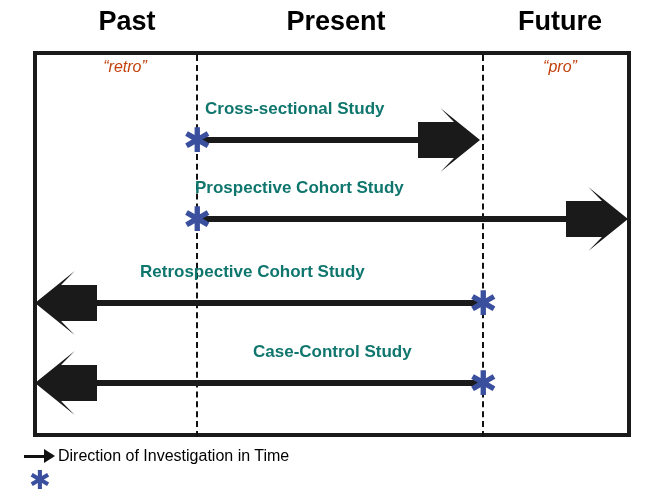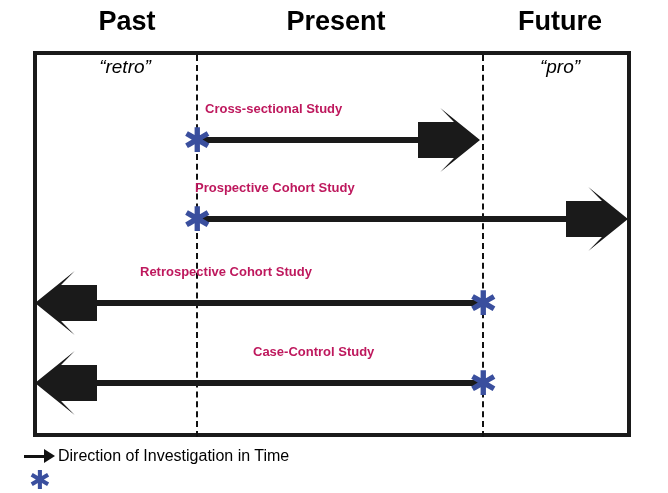--- a/index.html
+++ b/index.html
@@ -60,23 +60,23 @@
     border-left: 2px dashed #111111;
   }
   #divider-past-present   { left: 196px; }
   #divider-present-future { left: 482px; }
 
   
   .nickname {
     position: absolute;
     font-family: "Liberation Sans", sans-serif;
     font-style: italic;
-    font-size: 19px;
+    font-size: 16px;
     line-height: 20px;
-    color: #000000;
+    color: #c2410c;
     white-space: nowrap;
     text-align: center;
   }
   #nickname-retro { left: 60px;  top: 57px; width: 130px; }
   #nickname-pro   { left: 495px; top: 57px; width: 130px; }
 
   
   .study-row {
     position: absolute;
     left: 0;
@@ -109,23 +109,23 @@
   }
   .head.left {
     clip-path: polygon(100% 22%, 42% 22%, 64% 0%, 0% 50%, 64% 100%, 42% 78%, 100% 78%);
   }
 
   
   .study-label {
     position: absolute;
     font-family: "Liberation Sans", sans-serif;
     font-weight: bold;
-    font-size: 13px;
+    font-size: 17px;
     line-height: 22px;
-    color: #be185d;
+    color: #0f766e;
     white-space: nowrap;
   }
   #label-cross-sectional      { left: 205px; top: -42px; }
   #label-prospective-cohort   { left: 195px; top: -42px; }
   #label-retrospective-cohort { left: 140px; top: -42px; }
   #label-case-control         { left: 253px; top: -42px; }
 
   
   .asterisk {
     position: absolute;

